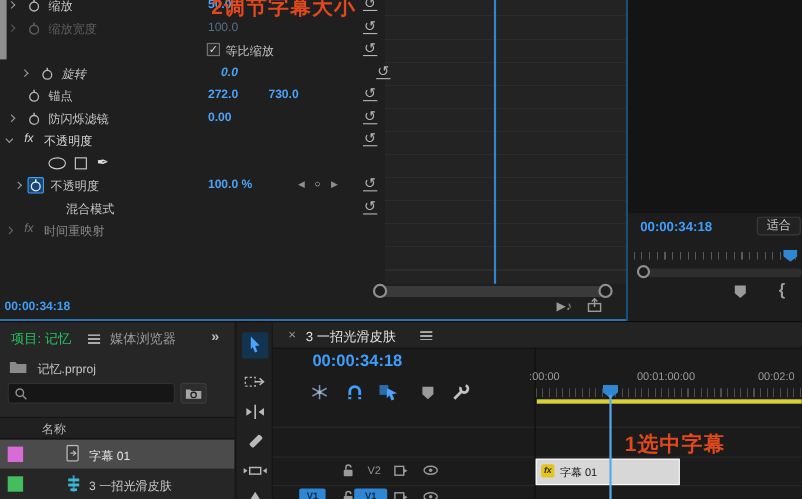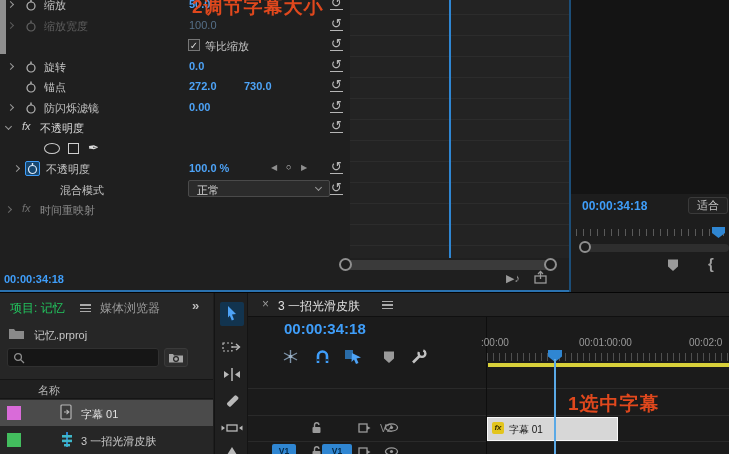--- a/index.html
+++ b/index.html
@@ -60,21 +60,21 @@
       <span class="ab t11" style="left:189px;top:4px;color:#567089;">100.0</span>
       <span class="ab reset" style="left:330px;top:4px;">↺</span>
     </div>
 
     <div class="ab" style="left:0;top:35px;width:360px;height:20px;">
       <span class="ab" style="left:188px;top:4px;width:12px;height:12px;background:#2a2a2a;border:1px solid #777;color:#dcdcdc;font-size:10px;line-height:11px;text-align:center;">✓</span>
       <span class="ab t11" style="left:205px;top:4px;">等比缩放</span>
       <span class="ab reset" style="left:330px;top:4px;">↺</span>
     </div>
 
-    <div class="ab" style="left:0;top:56px;width:360px;height:20px;">
+    <div class="ab" style="left:12px;top:56px;width:360px;height:20px;font-style:italic;">
       <span class="cv r ab" style="left:8px;top:8px;"></span>
       <span class="ab" style="left:25px;top:5px;">
           <svg width="12" height="12">
             <circle cx="6" cy="7" r="4" fill="none" stroke="#b5b5b5" stroke-width="1.2"></circle>
             <line x1="6" y1="0.5" x2="6" y2="3" stroke="#b5b5b5" stroke-width="1.4"></line>
           </svg>
         </span>
       <span class="ab t11" style="left:44px;top:4px;">旋转</span>
       <span class="ab t11 blue" style="left:189px;top:4px;font-weight:bold;">0.0</span>
       <span class="ab reset" style="left:330px;top:4px;">↺</span>
@@ -130,24 +130,20 @@
       <span class="ab t11" style="left:46px;top:4px;">不透明度</span>
       <span class="ab t11 blue" style="left:189px;top:4px;font-weight:bold;">100.0 %</span>
       <span class="ab" style="left:271px;top:5px;font-size:8px;color:#8f8f8f;">◀</span>
       <span class="ab" style="left:286px;top:4px;font-size:9px;color:#c9c9c9;">○</span>
       <span class="ab" style="left:301px;top:5px;font-size:8px;color:#8f8f8f;">▶</span>
       <span class="ab reset" style="left:330px;top:4px;">↺</span>
     </div>
 
     <div class="ab" style="left:0;top:179px;width:360px;height:20px;">
       <span class="ab t11" style="left:60px;top:4px;">混合模式</span>
-      <span class="ab" style="left:188px;top:1px;width:142px;height:17px;background:#2b2b2b;border:1px solid #4a4a4a;border-radius:2px;">
-        <span class="ab t11" style="left:8px;top:2px;color:#d6d6d6;">正常</span>
-        <span class="cv d ab" style="right:8px;top:4px;"></span>
-      </span>
       <span class="ab reset" style="left:330px;top:4px;">↺</span>
     </div>
 
     <div class="ab" style="left:0;top:199px;width:360px;height:20px;">
       <span class="cv r ab" style="left:6px;top:8px;border-color:#6a6a6a;"></span>
       <span class="ab fxg" style="left:22px;top:3px;color:#6f6f6f;">fx</span>
       <span class="ab t11" style="left:40px;top:4px;color:#8a8a8a;">时间重映射</span>
     </div>
 
     <span class="ab" style="left:4px;top:273px;color:#3f9efa;font-weight:bold;font-size:11px;">00:00:34:18</span>
@@ -334,21 +330,21 @@
       <div class="ab" style="left:238px;top:24px;width:1px;height:138px;background:#0e0e0e;"></div>
 
 
       <div class="ab" style="left:0;top:123px;width:238px;height:25px;">
         <span class="ab" style="left:62px;top:5px;">
             <svg width="13" height="13">
               <rect x="2.5" y="6" width="8" height="6" rx="1" fill="#9a9a9a"></rect>
               <path d="M4.5,6 V4 a2.2,2.2 0 0 1 4.4,0" fill="none" stroke="#9a9a9a" stroke-width="1.4"></path>
             </svg>
           </span>
-        <span class="ab t10" style="left:86px;top:7px;color:#909090;margin-left:46px;">V2</span>
+        <span class="ab t10" style="left:86px;top:7px;color:#909090;">V2</span>
         <span class="ab" style="left:110px;top:6px;">
             <svg width="14" height="12">
               <rect x="1" y="2" width="8" height="8" fill="none" stroke="#9a9a9a" stroke-width="1.3"></rect>
               <path d="M9,4 l3.5,2 L9,8" fill="#9a9a9a"></path>
             </svg>
           </span>
         <span class="ab" style="left:136px;top:5px;">
             <svg width="15" height="13">
               <ellipse cx="7.5" cy="6.5" rx="6" ry="3.6" fill="none" stroke="#9a9a9a" stroke-width="1.3"></ellipse>
               <circle cx="7.5" cy="6.5" r="1.6" fill="#9a9a9a"></circle>

